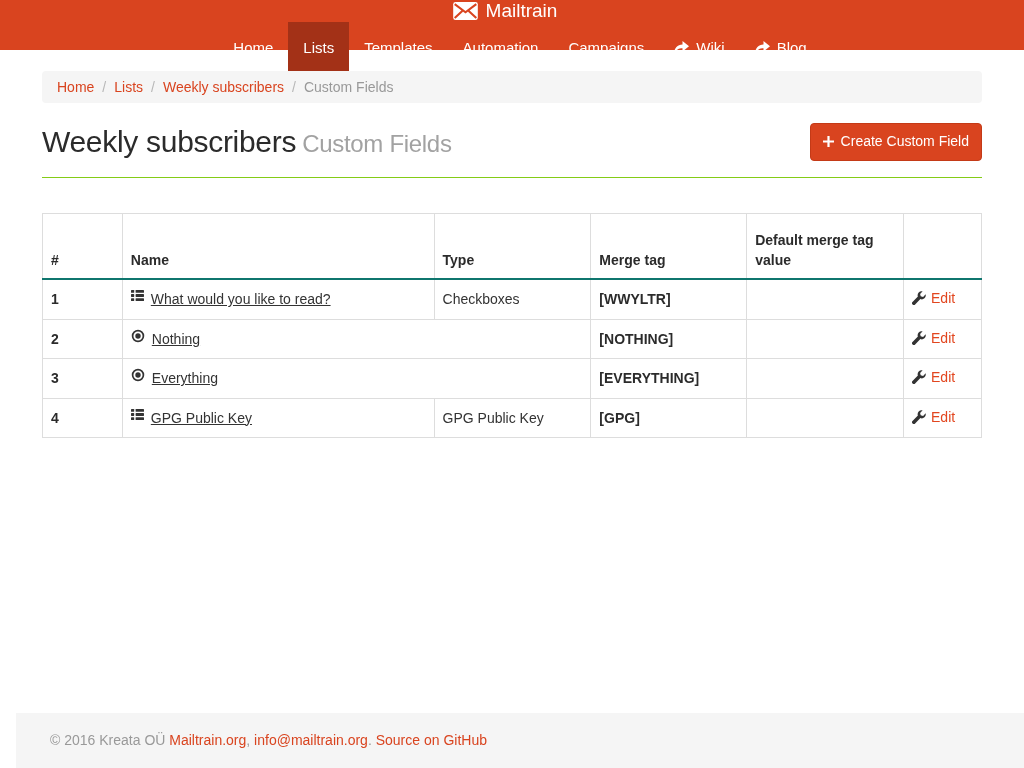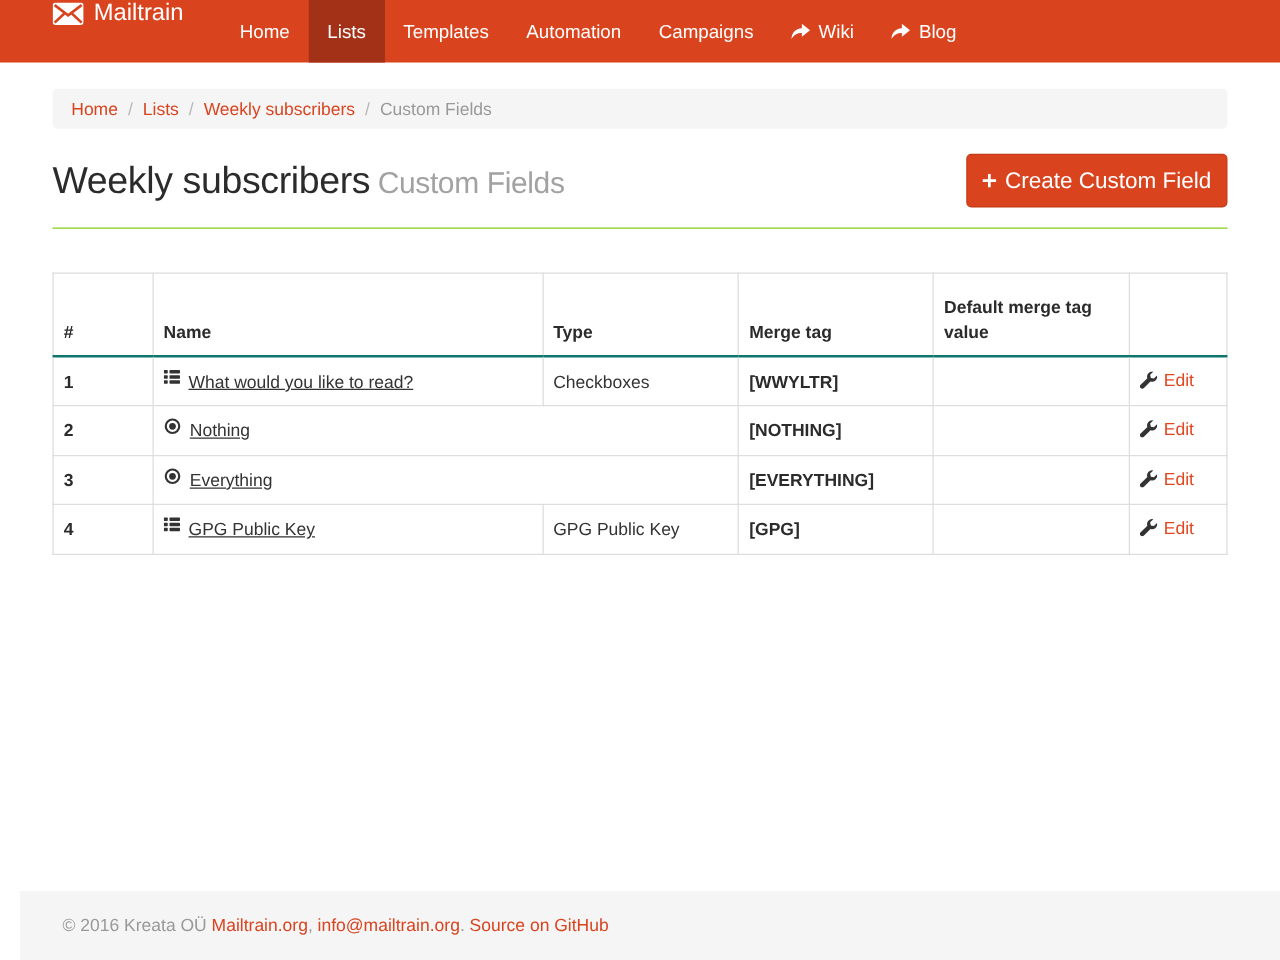--- a/index.html
+++ b/index.html
@@ -7,40 +7,40 @@
   body {
     width: 1024px; height: 768px;
     font-family: "Liberation Sans", sans-serif;
     font-size: 14px; color: #333; background: #fff;
     display: flex; flex-direction: column; overflow: hidden;
   }
   .container { width: 970px; margin: 0 auto; padding: 0 15px; }
 
   
   .navbar { background: #d9441f; height: 50px; flex-shrink: 0; }
-  .navbar .container { display: flex; align-items: flex-start; height: 66px; }
+  .navbar .container { display: flex; align-items: center; height: 66px; flex-direction: column; }
   .brand { display: flex; align-items: center; gap: 8px; color: #fff; font-size: 19px; padding-right: 14px; text-decoration: none; cursor: pointer; }
   .nav-items { display: flex; list-style: none; margin: 0 0 0 16px; padding: 0; }
   .nav-item a { display: flex; align-items: center; gap: 7px; padding: 0 15px; height: 50px; color: #fff; text-decoration: none; font-size: 15px; cursor: pointer; }
   .nav-item.active a { background: #a33117; }
   .nav-user { margin-left: auto; display: flex; align-items: center; gap: 7px; color: #fff; font-size: 15px; cursor: pointer; }
   .caret { display: inline-block; width: 0; height: 0; border-top: 4px dashed #fff; border-left: 4px solid transparent; border-right: 4px solid transparent; margin-left: 3px; }
 
   
   .breadcrumb { background: #f5f5f5; border-radius: 4px; padding: 8px 15px; margin: 21px 0 0 0; list-style: none; display: flex; }
   .breadcrumb li { display: flex; align-items: center; }
   .breadcrumb li + li::before { content: "/"; padding: 0 8px; color: #b8b8b8; }
   .breadcrumb a { color: #d9441f; text-decoration: none; cursor: pointer; }
   .breadcrumb .active { color: #999; }
 
   
   .page-header { display: flex; align-items: center; justify-content: space-between; margin-top: 20px; padding-bottom: 16px; border-bottom: 1px solid #84cc16; margin-bottom: 35px; }
   h1 { margin: 0; font-size: 30px; font-weight: 500; color: #2b2b2b; letter-spacing: -0.3px; }
   h1 small { font-size: 24px; font-weight: 400; color: #a2a2a2; margin-left: 6px; }
-  .btn-primary { background: #d9441f; color: #fff; border: 1px solid #c43a17; border-radius: 4px; padding: 8px 12px; font-size: 18px; font-family: inherit; display: inline-flex; align-items: center; gap: 7px; cursor: pointer; line-height: 1.4; }
+  .btn-primary { background: #d9441f; color: #fff; border: 1px solid #c43a17; border-radius: 4px; padding: 8px 12px; font-size: 14px; font-family: inherit; display: inline-flex; align-items: center; gap: 7px; cursor: pointer; line-height: 1.4; }
 
   
   table { width: 100%; border-collapse: collapse; border: 1px solid #ddd; }
   th, td { border: 1px solid #ddd; padding: 8px; text-align: left; font-size: 14px; line-height: 1.45; vertical-align: middle; }
   thead th { vertical-align: bottom; border-bottom: 2px solid #0f766e; padding-top: 16px; color: #2b2b2b; }
   tbody th { color: #2b2b2b; }
   .name-cell { display: flex; gap: 7px; text-decoration: underline; }
   .name-cell svg { flex-shrink: 0; }
   .merge-tag { font-weight: bold; color: #2b2b2b; }
   .edit-link { color: #e2461f; text-decoration: none; display: inline-flex; align-items: center; gap: 5px; cursor: pointer; }

